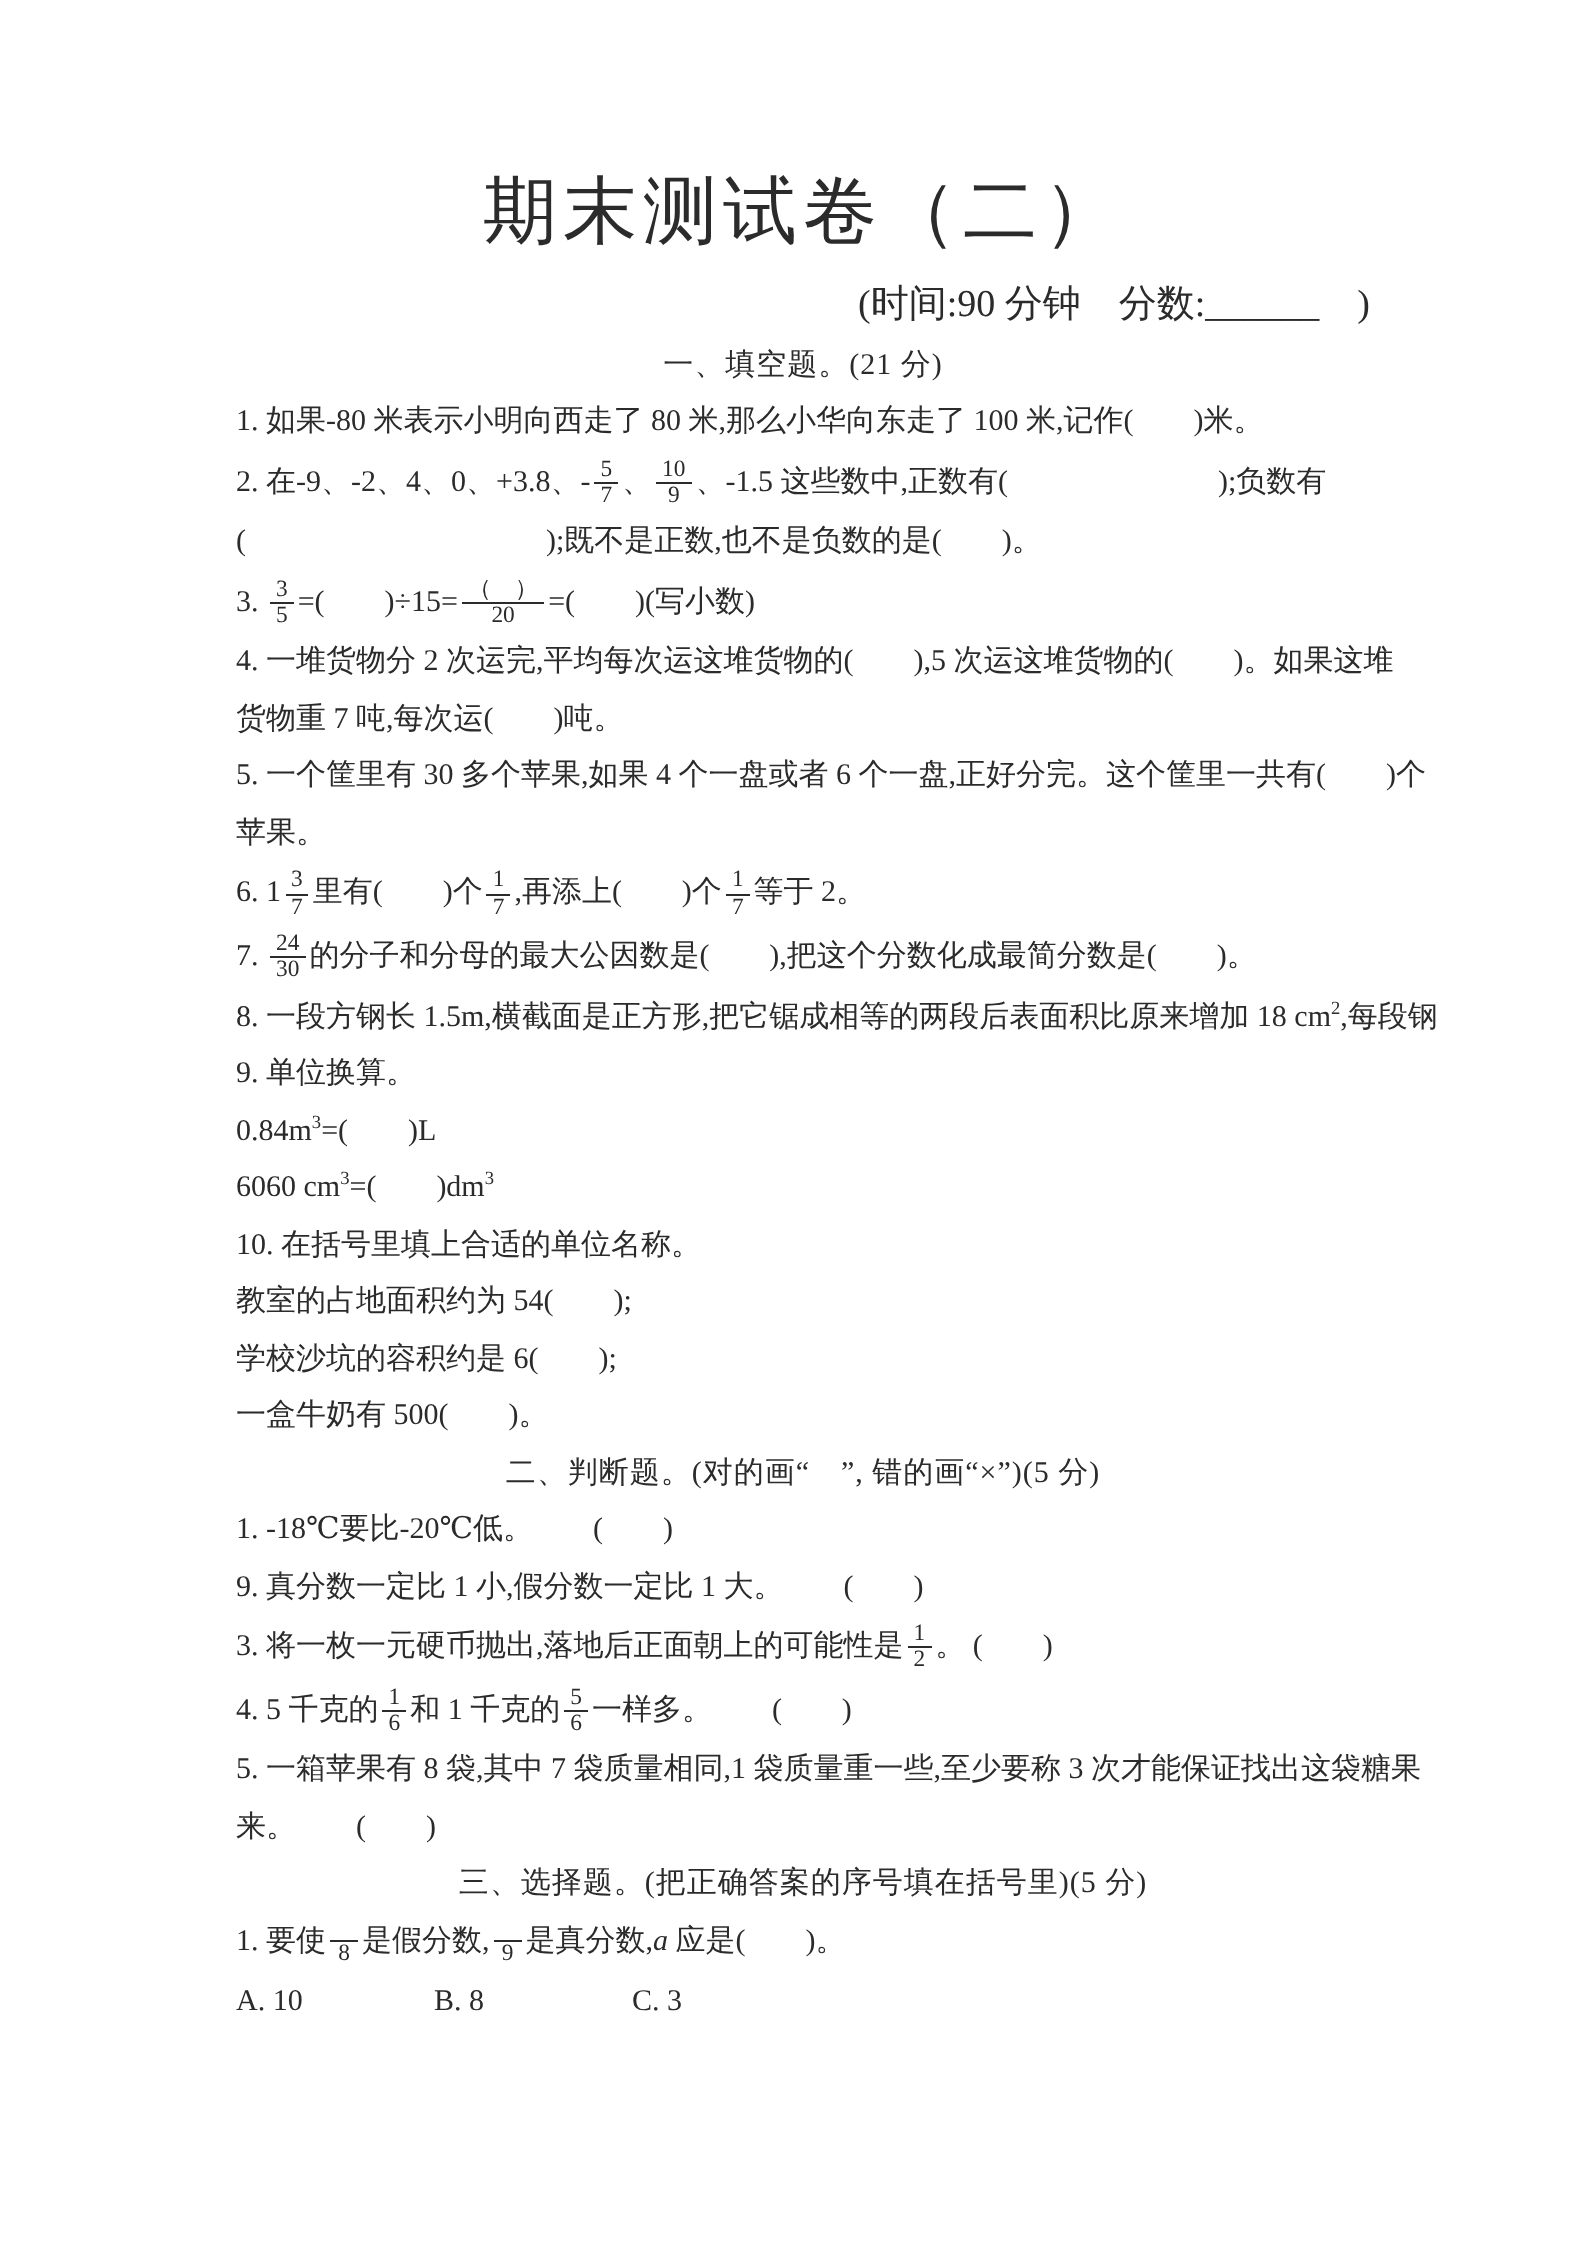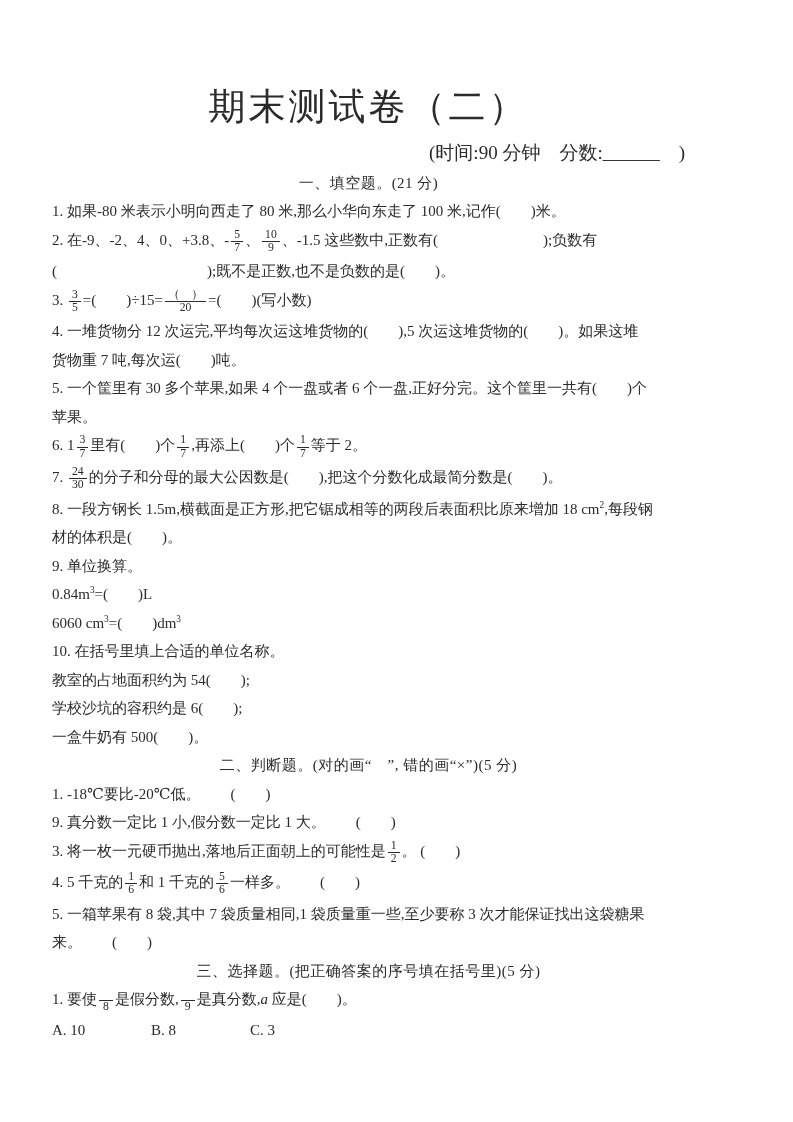--- a/index.html
+++ b/index.html
@@ -5,21 +5,21 @@
   html,body{margin:0;padding:0;background:#ffffff;}
   body{
     width:793px;height:1122px;overflow:hidden;
     color:#2b2b2b;
     font-family:"Liberation Serif","DejaVu Serif",serif;
     font-size:15px;line-height:1.5;
   }
   .page{
     box-sizing:border-box;
     width:793px;height:1122px;
-    padding:84px 108px 0 52px;
+    padding:84px 108px 0 118px;
     overflow:hidden;
   }
   .title{
     margin:0;
     text-align:center;
     font-size:37px;
     font-weight:400;
     letter-spacing:3px;
     line-height:1.25;
   }
@@ -60,28 +60,27 @@
 
 <div class="page">
   <h1 class="title">期末测试卷（二）</h1>
   <div class="meta">(时间:90 分钟　分数:______　)</div>
   <div id="doc-body">
       <p class="section">一、填空题。(21 分)</p>
       <p class="line">1. 如果-80 米表示小明向西走了 80 米,那么小华向东走了 100 米,记作(　　)米。</p>
       <p class="line tall">2. 在-9、-2、4、0、+3.8、-<span class="frac"><span class="num">5</span><span class="den">7</span></span>、<span class="frac"><span class="num">10</span><span class="den">9</span></span>、-1.5 这些数中,正数有(　　　　　　　);负数有</p>
       <p class="line">(　　　　　　　　　　);既不是正数,也不是负数的是(　　)。</p>
       <p class="line tall">3. <span class="frac"><span class="num">3</span><span class="den">5</span></span>=(　　)÷15=<span class="frac"><span class="num">（　）</span><span class="den">20</span></span>=(　　)(写小数)</p>
-      <p class="line">4. 一堆货物分 12 次运完,平均每次运这堆货物的(　　),5 次运这堆货物的(　　)。如果这堆</p>
+      <p class="line">4. 一堆货物分 2 次运完,平均每次运这堆货物的(　　),5 次运这堆货物的(　　)。如果这堆</p>
       <p class="line">货物重 7 吨,每次运(　　)吨。</p>
       <p class="line">5. 一个筐里有 30 多个苹果,如果 4 个一盘或者 6 个一盘,正好分完。这个筐里一共有(　　)个</p>
       <p class="line">苹果。</p>
       <p class="line tall">6. 1<span class="frac"><span class="num">3</span><span class="den">7</span></span>里有(　　)个<span class="frac"><span class="num">1</span><span class="den">7</span></span>,再添上(　　)个<span class="frac"><span class="num">1</span><span class="den">7</span></span>等于 2。</p>
       <p class="line tall">7. <span class="frac"><span class="num">24</span><span class="den">30</span></span>的分子和分母的最大公因数是(　　),把这个分数化成最简分数是(　　)。</p>
       <p class="line">8. 一段方钢长 1.5m,横截面是正方形,把它锯成相等的两段后表面积比原来增加 18 cm<sup>2</sup>,每段钢</p>
-      <p class="line">材的体积是(　　)。</p>
       <p class="line">9. 单位换算。</p>
       <p class="line">0.84m<sup>3</sup>=(　　)L</p>
       <p class="line">6060 cm<sup>3</sup>=(　　)dm<sup>3</sup></p>
       <p class="line">10. 在括号里填上合适的单位名称。</p>
       <p class="line">教室的占地面积约为 54(　　);</p>
       <p class="line">学校沙坑的容积约是 6(　　);</p>
       <p class="line">一盒牛奶有 500(　　)。</p>
       <p class="section">二、判断题。(对的画“　”, 错的画“×”)(5 分)</p>
       <p class="line">1. -18℃要比-20℃低。　　(　　)</p>
       <p class="line">9. 真分数一定比 1 小,假分数一定比 1 大。　　(　　)</p>

